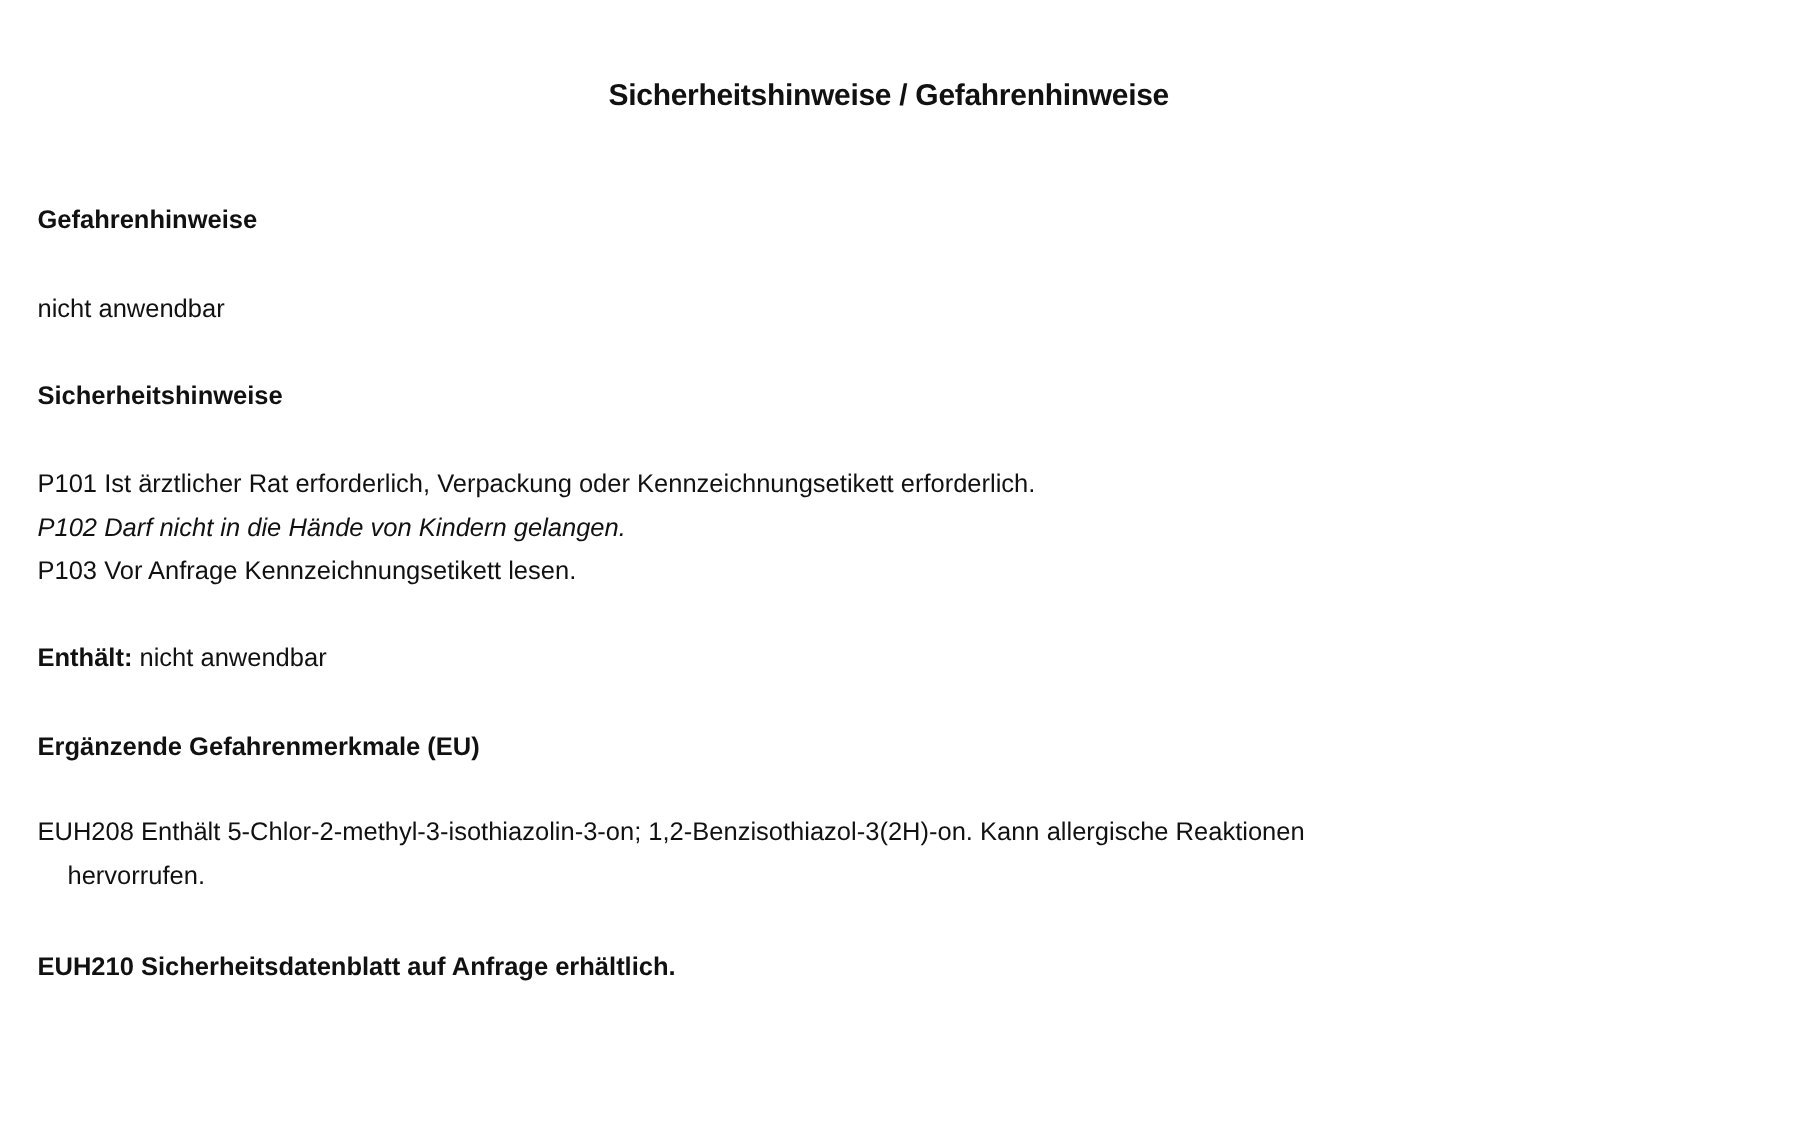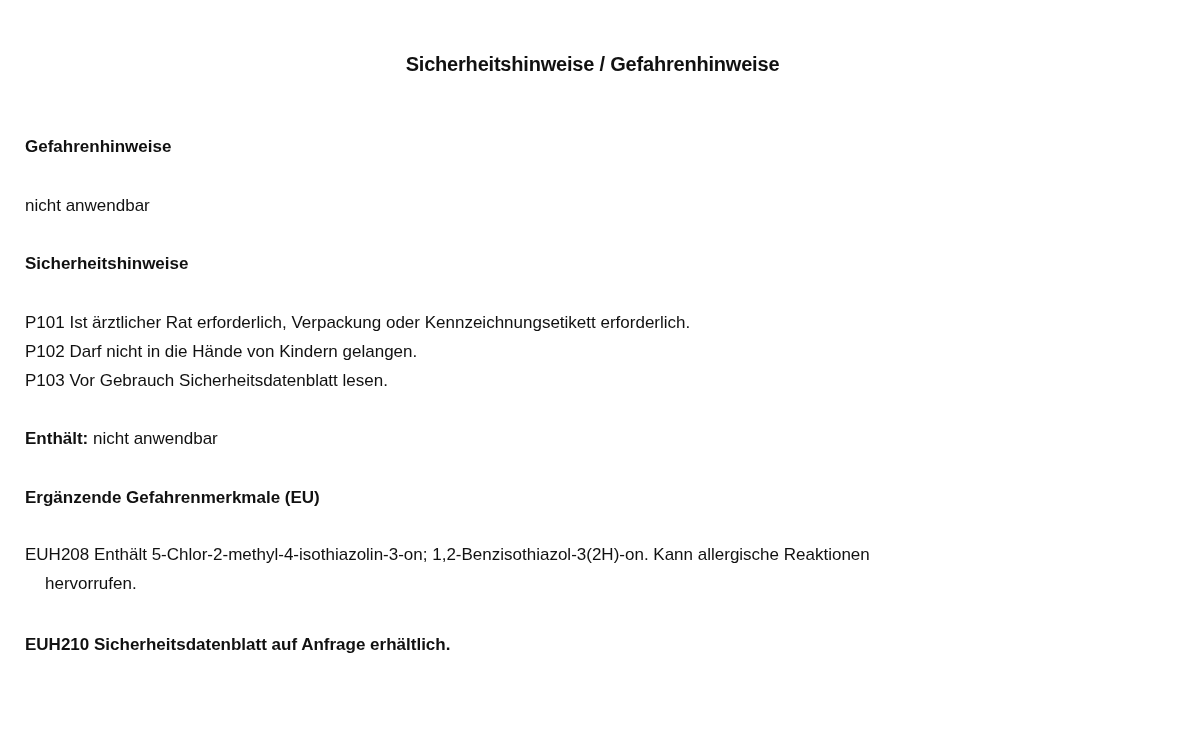--- a/index.html
+++ b/index.html
@@ -41,24 +41,24 @@
 <body>
 
 <div>
   <div class="doc-title">Sicherheitshinweise / Gefahrenhinweise</div>
 
   <div class="line bold" style="top:132px;">Gefahrenhinweise</div>
   <div class="line" style="top:191px;">nicht anwendbar</div>
 
   <div class="line bold" style="top:249px;">Sicherheitshinweise</div>
   <div class="line" style="top:308px;">P101 Ist ärztlicher Rat erforderlich, Verpackung oder Kennzeichnungsetikett erforderlich.</div>
-  <div class="line" style="top:337px;">P102 Darf nicht in die Hände von Kindern gelangen.</div>
-  <div class="line" style="top:366px;">P103 Vor Gebrauch Sicherheitsdatenblatt lesen.</div>
+  <div class="line" style="top:337px;font-style:italic;">P102 Darf nicht in die Hände von Kindern gelangen.</div>
+  <div class="line" style="top:366px;">P103 Vor Anfrage Kennzeichnungsetikett lesen.</div>
 
   <div class="line" style="top:424px;">
     <span class="bold">Enthält:</span><span> nicht anwendbar</span>
   </div>
 
   <div class="line bold" style="top:483px;">Ergänzende Gefahrenmerkmale (EU)</div>
-  <div class="line" style="top:540px;">EUH208 Enthält 5-Chlor-2-methyl-4-isothiazolin-3-on; 1,2-Benzisothiazol-3(2H)-on. Kann allergische Reaktionen</div>
+  <div class="line" style="top:540px;">EUH208 Enthält 5-Chlor-2-methyl-3-isothiazolin-3-on; 1,2-Benzisothiazol-3(2H)-on. Kann allergische Reaktionen</div>
   <div class="line" style="top:569px;margin-left:20px;">hervorrufen.</div>
   <div class="line" style="top:630px;font-weight:bold;">EUH210 Sicherheitsdatenblatt auf Anfrage erhältlich.</div>
 </div>
 
 </body></html>

